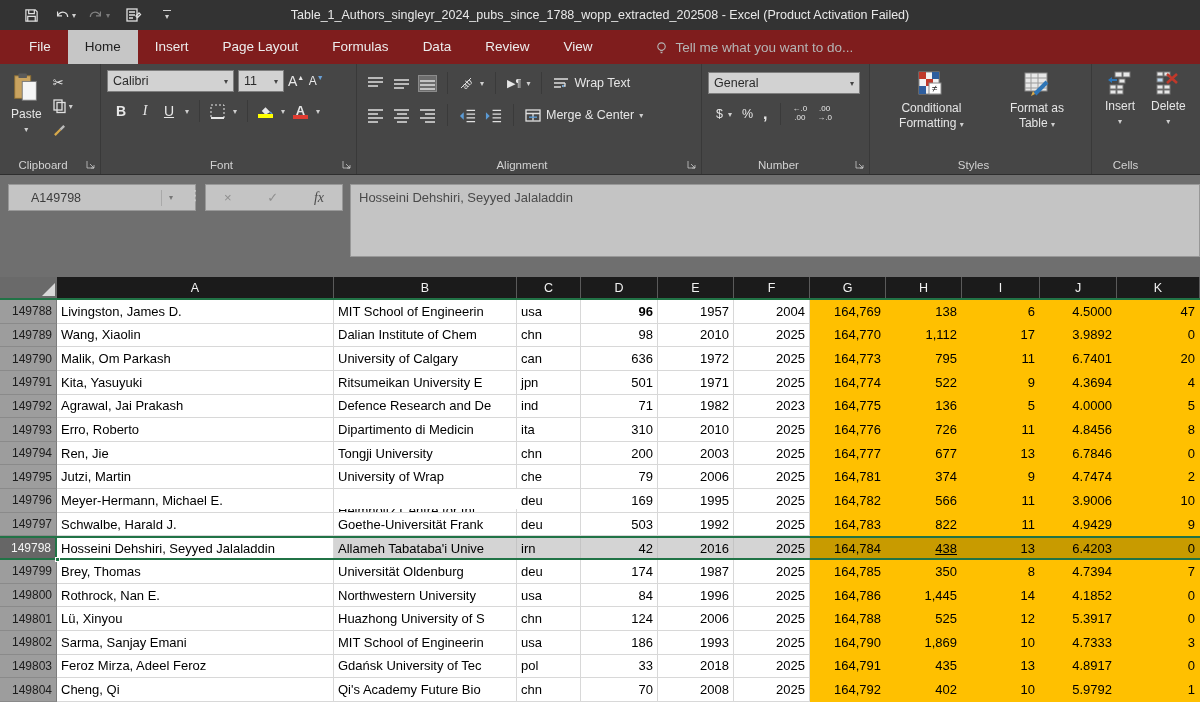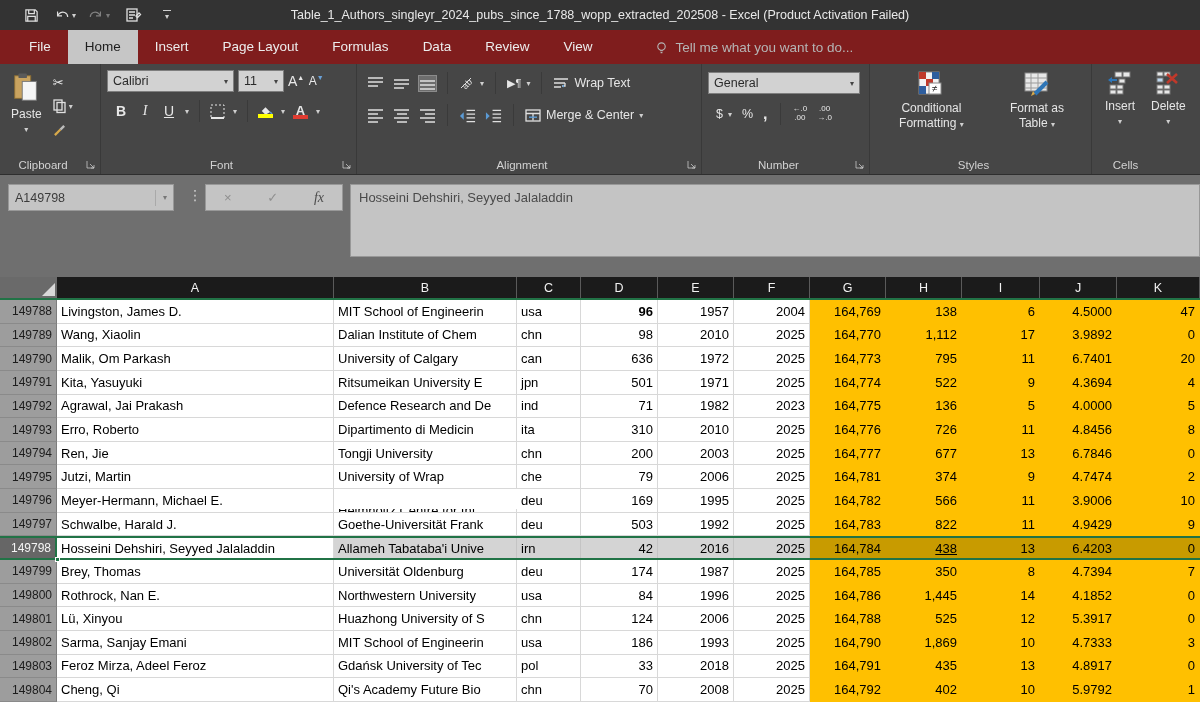--- a/index.html
+++ b/index.html
@@ -53,22 +53,22 @@
 
   .g-num { width:168px; }
   .numrow2 { display:flex; align-items:center; gap:10px; margin-top:9px; padding-left:8px; font-size:14px; }
   .decimal { font-size:8px; line-height:1.1; text-align:center; color:#e8e8e8; }
 
   .g-styles { width:222px; display:flex; justify-content:space-around; padding-top:4px; }
   .g-cells { width:107px; display:flex; gap:6px; padding-top:4px; padding-left:8px; }
 
   
   .fxarea { height:102px; background:#6f6f6f; position:relative; }
-  .namebox { position:absolute; left:8px; top:9px; width:166px; height:27px; background:#c4c4c4;
-             border:1px solid #989898; display:flex; align-items:center; padding:0 6px; font-size:12.5px; color:#3c3c3c; }
+  .namebox { position:absolute; left:8px; top:9px; width:188px; height:27px; background:#c4c4c4;
+             border:1px solid #989898; display:flex; align-items:center; padding:0 22px; font-size:12.5px; color:#3c3c3c; }
   .namebox .drop { margin-left:auto; font-size:8px; color:#777; border-left:1px solid #a9a9a9; padding-left:7px; height:16px; line-height:16px; }
   .dots { position:absolute; left:188px; top:12px; color:#cfcfcf; font-size:14px; letter-spacing:0; }
   .fxbtns { position:absolute; left:205px; top:9px; width:138px; height:27px; background:#c4c4c4; border:1px solid #989898;
             display:flex; align-items:center; justify-content:space-around; font-size:13px; color:#8f8f8f; }
   .fxbtns .fx { color:#4c4c4c; font-style:italic; font-family:"Liberation Serif", serif; font-size:14px; }
   .fbar { position:absolute; left:350px; top:9px; right:0; height:73px; background:#c4c4c4; border:1px solid #989898;
           font-size:13px; color:#4a4a4a; padding:5px 8px; }
 
   
   .grid { height:425px; background:#ffffff; overflow:hidden; position:relative; }

